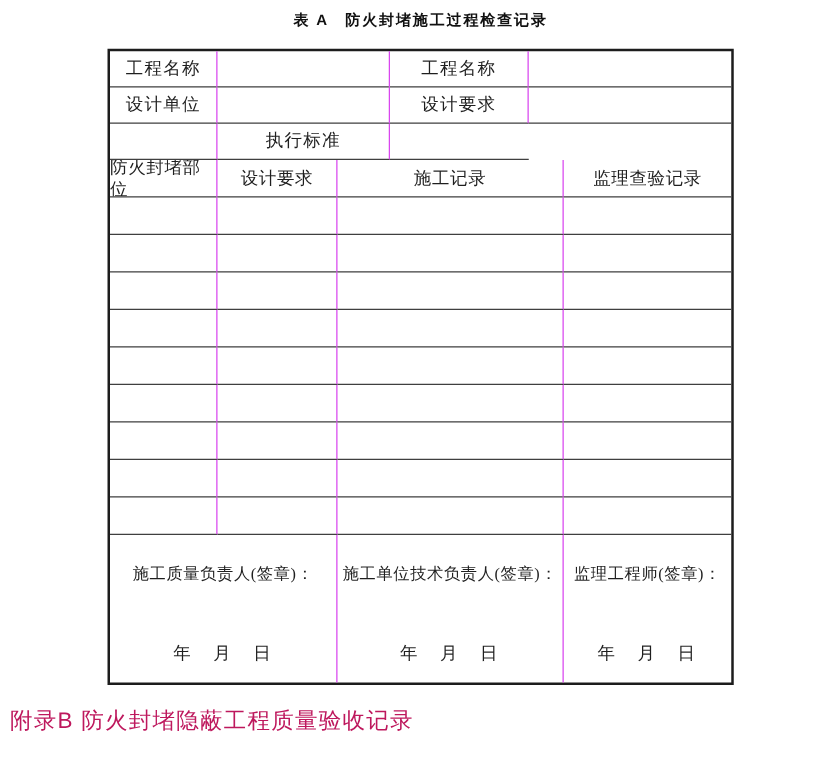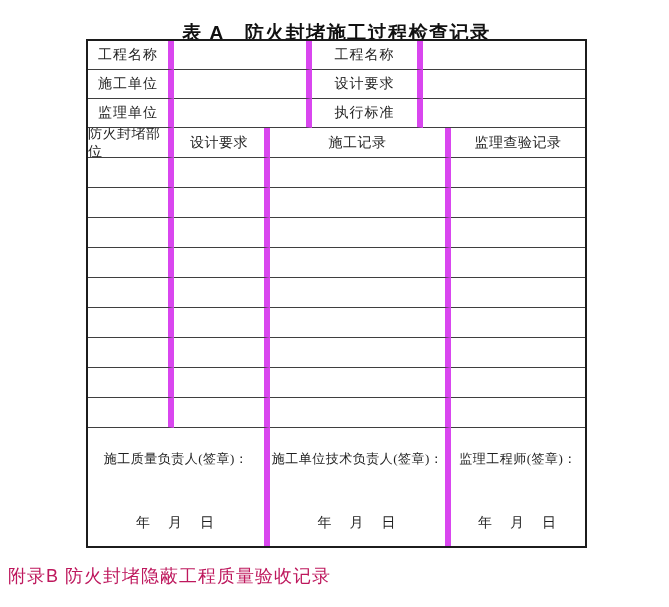--- a/index.html
+++ b/index.html
@@ -7,42 +7,42 @@
   .page {
     position:relative;
     width:669px; height:607px;
     background:#ffffff;
     overflow:hidden;
     font-family:"Liberation Serif","DejaVu Serif",serif;
     color:#1f1f1f;
   }
   .doc-title {
     position:absolute;
-    left:86px; top:20px; width:501px;
+    left:86px; top:8px; width:501px;
     text-align:center;
     font-family:"Liberation Sans","DejaVu Sans",sans-serif;
     font-weight:bold;
-    font-size:19px;
+    font-size:12px;
     letter-spacing:1.5px;
     color:#111111;
     white-space:pre;
   }
   .form {
     position:absolute;
     left:86px; top:39px;
     width:501px; height:509px;
     border:2px solid #1c1c1c;
     background:#ffffff;
   }
   .grid { display:grid; width:497px; }
   .info-grid   { grid-template-columns:86px 138px 111px 162px; grid-auto-rows:29px; }
   .record-grid { grid-template-columns:86px 96px 181px 134px;  grid-auto-rows:30px; }
   .sig-grid    { grid-template-columns:182px 181px 134px; height:118px; }
   .cell {
-    border-right:6px solid #d946ef;
+    border-right:1px solid #d946ef;
     border-bottom:1px solid #3f3f3f;
     display:flex; align-items:center; justify-content:center;
     font-size:14px;
     letter-spacing:1px;
     overflow:hidden;
   }
   .cell.last-col { border-right:none; }
   .sig-grid .cell { border-bottom:none; }
   .header-cell { font-size:14px; letter-spacing:0.5px; }
   .sig-cell {
@@ -79,26 +79,25 @@
   <div class="doc-title">表 A　防火封堵施工过程检查记录</div>
 
   <div class="form">
 
     <div class="grid info-grid">
       <div class="cell">工程名称</div>
       <div class="cell"></div>
       <div class="cell">工程名称</div>
       <div class="cell last-col"></div>
 
-      <div class="cell">施工单位</div>
+      <div class="cell">设计单位</div>
       <div class="cell"></div>
       <div class="cell">设计要求</div>
       <div class="cell last-col"></div>
 
-      <div class="cell">监理单位</div>
       <div class="cell"></div>
       <div class="cell">执行标准</div>
       <div class="cell last-col"></div>
     </div>
 
     <div class="grid record-grid">
       <div class="cell header-cell">防火封堵部位</div>
       <div class="cell header-cell">设计要求</div>
       <div class="cell header-cell">施工记录</div>
       <div class="cell header-cell last-col">监理查验记录</div>

